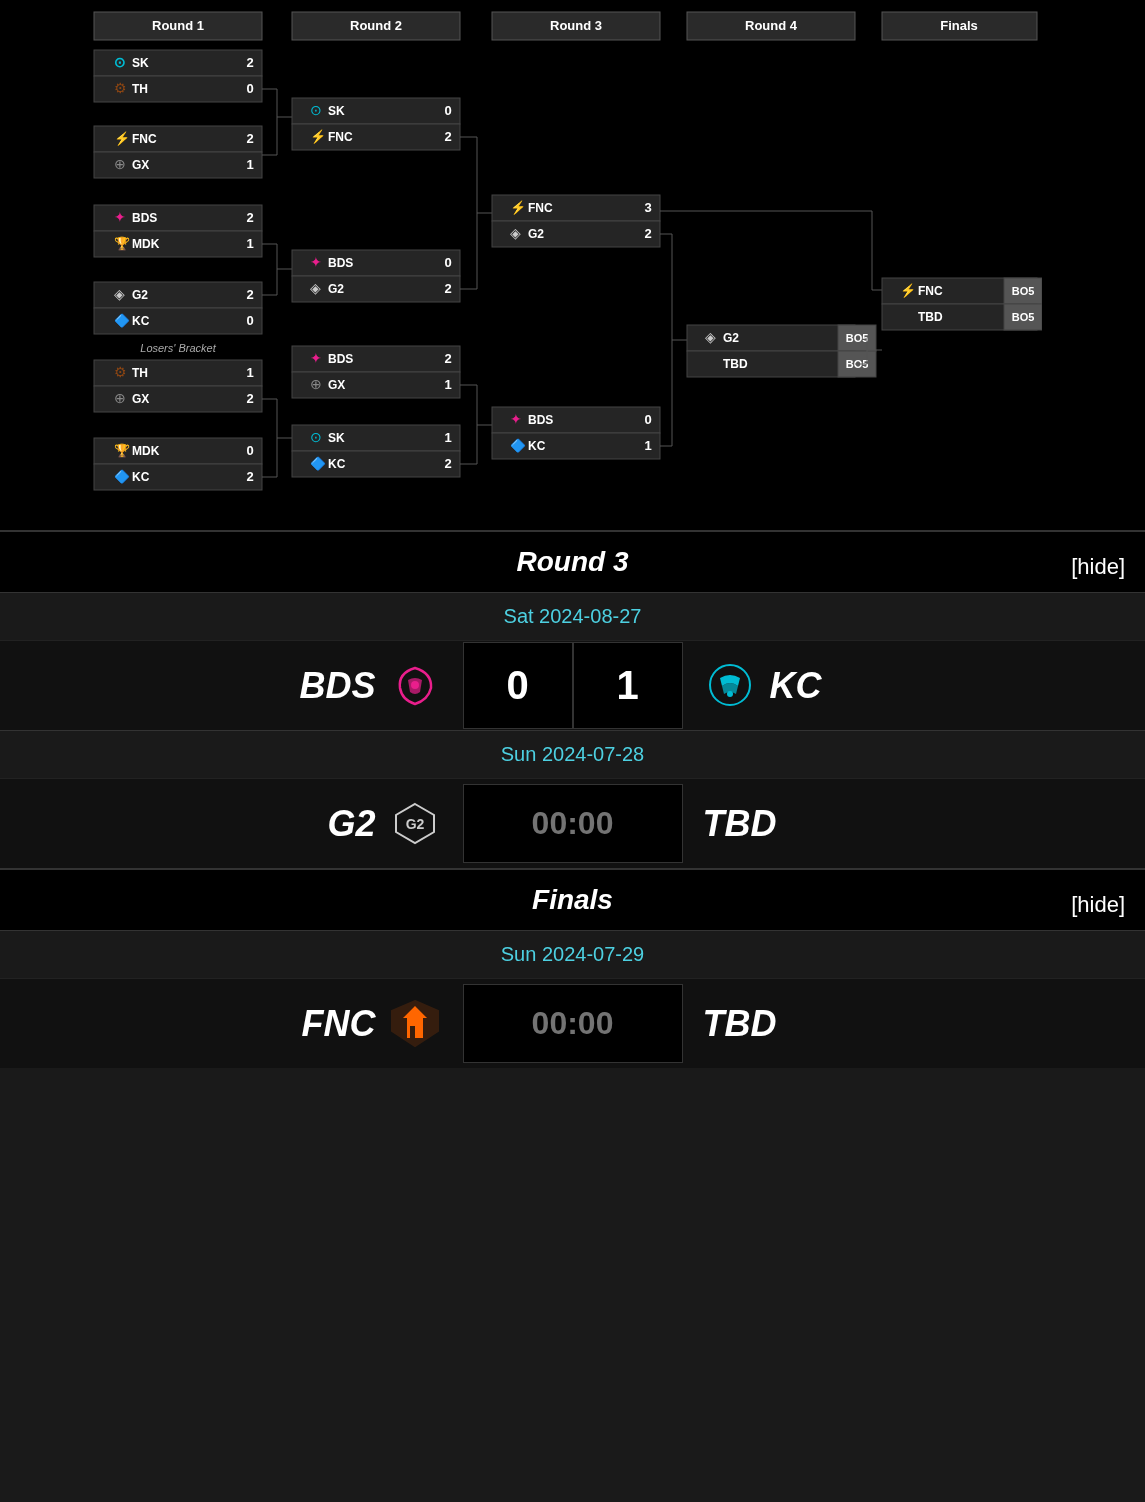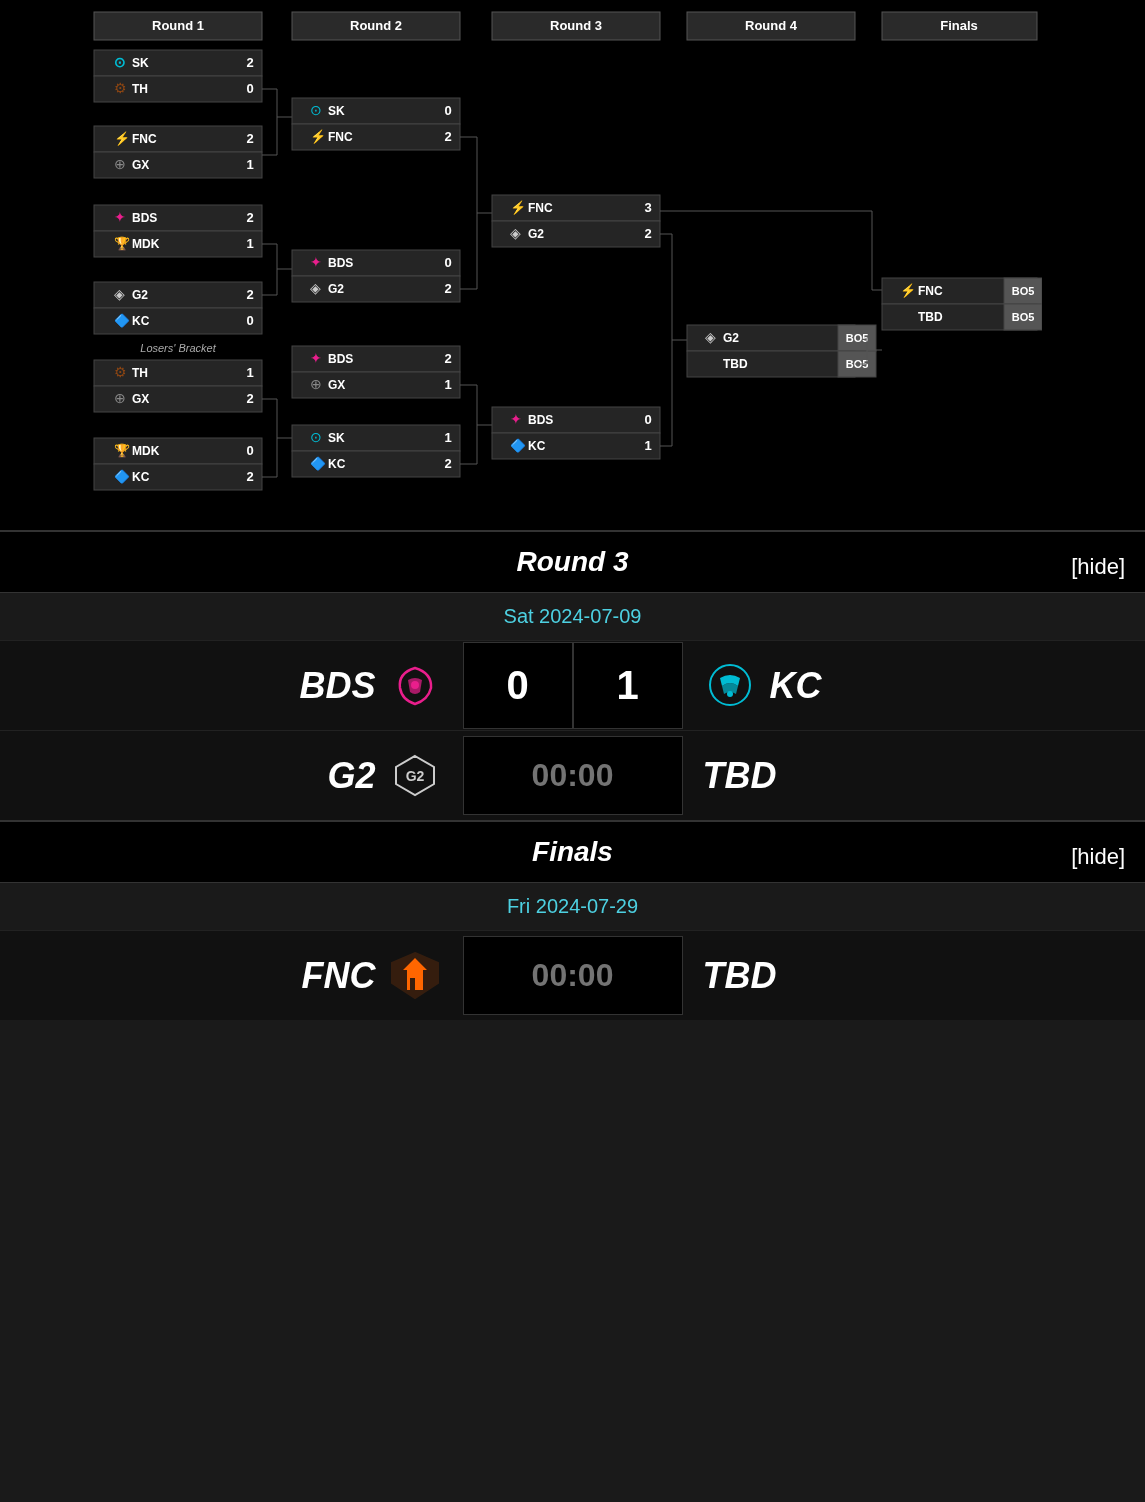--- a/index.html
+++ b/index.html
@@ -335,21 +335,21 @@
   </div>
 </div>
 
 <div class="detail-section">
   <div class="section-header">
     <span class="section-title">Round 3</span>
     <span class="section-hide">[hide]</span>
   </div>
 
   <div class="date-bar">
-    <span>Sat 2024-07-09</span>
+    <span>Sat 2024-08-27</span>
   </div>
 
   <div class="match-detail-row">
     <div class="team-side">
       <span class="team-name-large">BDS</span>
       <div class="team-logo-large">
         <svg width="55" height="55" viewBox="0 0 55 55">
           <path d="M27 10 Q10 15 12 30 Q14 42 27 46 Q40 42 43 30 Q44 15 27 10Z" fill="none" stroke="#e91e8c" stroke-width="2.5"></path>
           <path d="M20 22 Q27 18 34 22 L32 34 Q27 38 22 34Z" fill="#e91e8c" opacity="0.7"></path>
           <circle cx="27" cy="27" r="4" fill="#e91e8c"></circle>
@@ -366,20 +366,23 @@
           <circle cx="27" cy="27" r="20" fill="none" stroke="#00bcd4" stroke-width="2"></circle>
           <path d="M17 20 Q27 14 37 20 L35 28 Q27 22 19 28Z" fill="#00bcd4"></path>
           <path d="M19 28 Q27 22 35 28 L33 36 Q27 32 21 36Z" fill="#00bcd4" opacity="0.7"></path>
           <circle cx="27" cy="36" r="3" fill="#00bcd4"></circle>
         </svg>
       </div>
       <span class="team-name-large">KC</span>
     </div>
   </div>
 
+  <div class="date-bar">
+    <span>Sun 2024-07-28</span>
+  </div>
 
   <div class="match-detail-row">
     <div class="team-side">
       <span class="team-name-large">G2</span>
       <div class="team-logo-large">
         <svg width="55" height="55" viewBox="0 0 55 55">
           <polygon points="27,8 46,19 46,36 27,47 8,36 8,19" fill="none" stroke="#ccc" stroke-width="2"></polygon>
           <text x="27" y="33" text-anchor="middle" fill="#ccc" font-size="14" font-weight="bold">G2</text>
         </svg>
       </div>
@@ -393,21 +396,21 @@
   </div>
 </div>
 
 <div class="detail-section">
   <div class="section-header">
     <span class="section-title">Finals</span>
     <span class="section-hide">[hide]</span>
   </div>
 
   <div class="date-bar">
-    <span>Fri 2024-07-29</span>
+    <span>Sun 2024-07-29</span>
   </div>
 
   <div class="match-detail-row">
     <div class="team-side">
       <span class="team-name-large">FNC</span>
       <div class="team-logo-large">
         <svg width="55" height="55" viewBox="0 0 55 55">
           <polygon points="27,5 50,15 50,35 27,50 4,35 4,15" fill="#ff6600" opacity="0.15" stroke="#ff6600" stroke-width="2"></polygon>
           <text x="27" y="20" text-anchor="middle" fill="#ff6600" font-size="8" font-weight="bold">⚡</text>
           <path d="M15 22 L27 10 L39 22 L35 22 L35 42 L27 42 L27 30 L22 30 L22 42 L19 42 L19 22Z" fill="#ff6600"></path>

